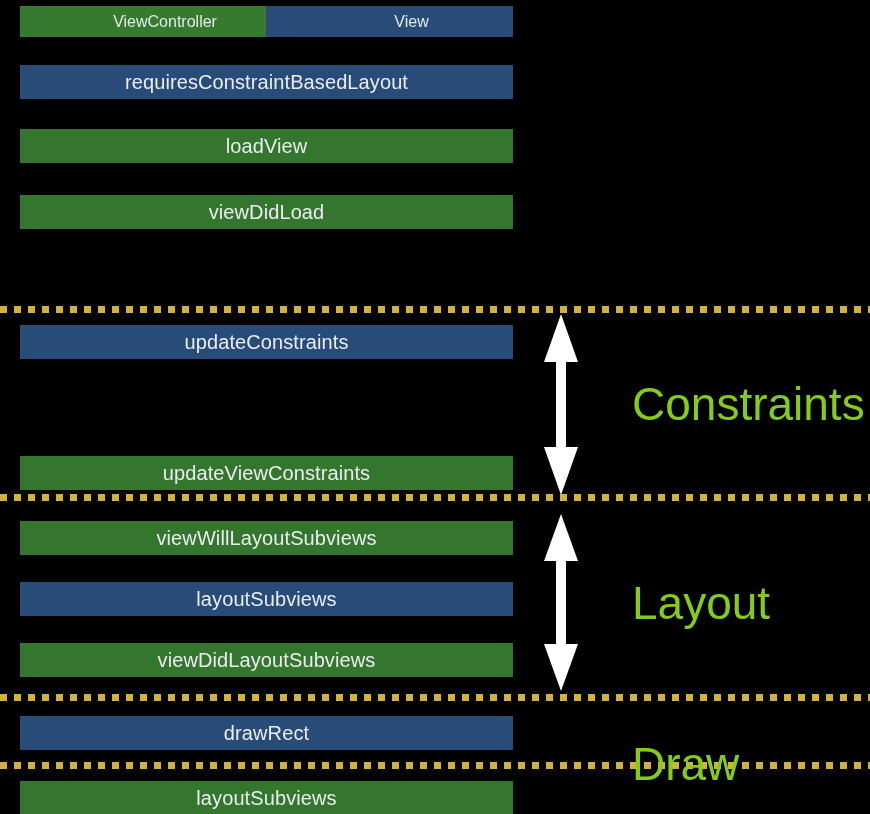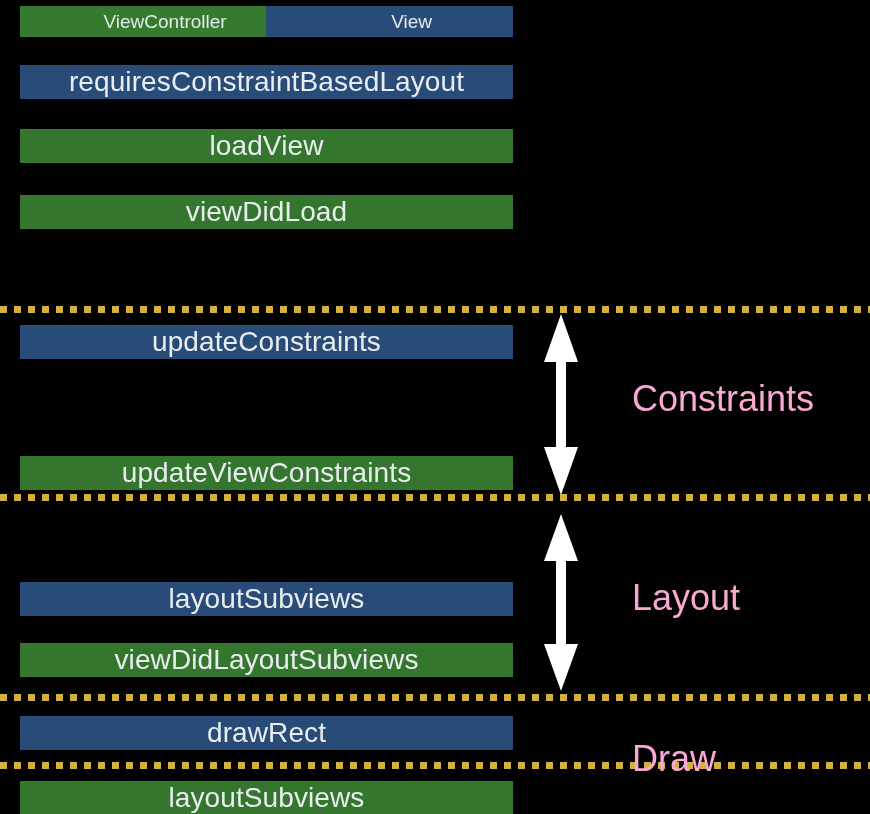--- a/index.html
+++ b/index.html
@@ -22,21 +22,21 @@
   .bar {
     position: absolute;
     left: 20px;
     width: 493px;
     height: 34px;
     box-sizing: border-box;
     display: flex;
     align-items: center;
     justify-content: center;
     color: #e9edf0;
-    font-size: 28px;
+    font-size: 20px;
     font-weight: 400;
     letter-spacing: 0.1px;
     line-height: 1;
     white-space: nowrap;
   }
   .bar.vc   { background: #35762e; }
   .bar.view { background: #284b77; }
 
   
   .header-row {
@@ -45,21 +45,21 @@
     top: 6px;
     width: 493px;
     height: 31px;
     display: flex;
   }
   .header-cell {
     display: flex;
     align-items: center;
     justify-content: center;
     color: #e3e9ec;
-    font-size: 19px;
+    font-size: 16px;
     line-height: 1;
     white-space: nowrap;
     padding-left: 44px;
   }
   .header-cell.vc {
     background: #357a2f;
     width: 246px;
   }
   .header-cell.view {
     background: #284b77;
@@ -86,22 +86,22 @@
   .arrow {
     position: absolute;
     width: 36px;
   }
   .arrow svg { display: block; width: 36px; height: 100%; }
 
   
   .phase-label {
     position: absolute;
     left: 632px;
-    color: #f9a8d4;
-    font-size: 36px;
+    color: #84cc16;
+    font-size: 46px;
     line-height: 1;
     white-space: nowrap;
   }
 </style>
 </head>
 <body>
 
 <div id="canvas">
 
   <div class="header-row">
@@ -118,20 +118,21 @@
 
   <div class="dotline" style="top:306px;"></div>
 
   <div class="bar view" style="top:325px;">updateConstraints</div>
 
 
   <div class="bar vc" style="top:456px;">updateViewConstraints</div>
 
   <div class="dotline" style="top:494px;"></div>
 
+  <div class="bar vc" style="top:521px;">viewWillLayoutSubviews</div>
 
   <div class="bar view" style="top:582px;">layoutSubviews</div>
 
   <div class="bar vc" style="top:643px;">viewDidLayoutSubviews</div>
 
   <div class="dotline" style="top:694px;"></div>
 
   <div class="bar view" style="top:716px;">drawRect</div>
 
   <div class="dotline" style="top:762px;"></div>

